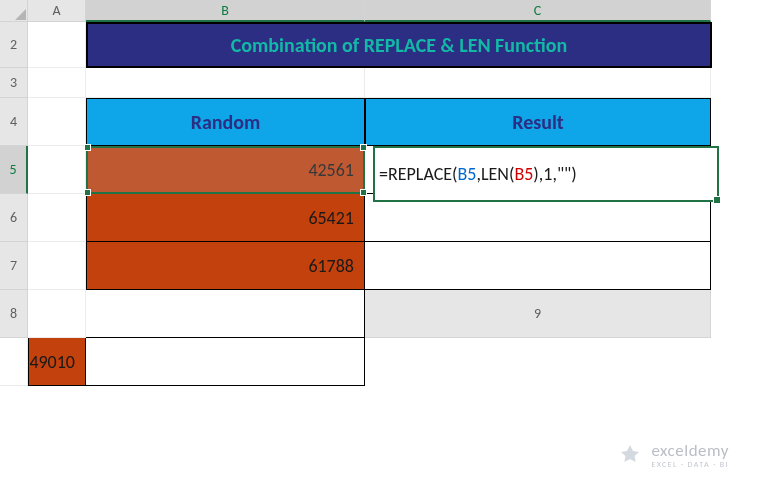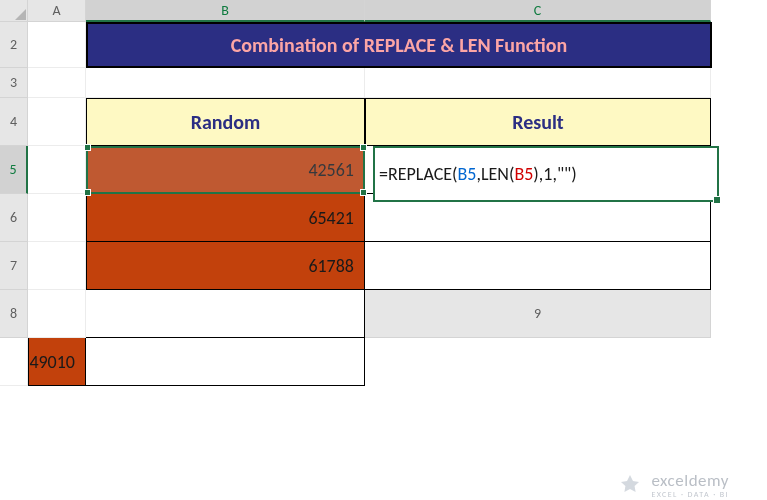--- a/index.html
+++ b/index.html
@@ -57,31 +57,31 @@
   .cell {
     border-right: 1px solid #ececec;
     border-bottom: 1px solid #ececec;
     background: #fff;
     position: relative;
   }
   .title-banner {
     grid-column: 3 / span 2;
     grid-row: 2;
     background: #2b2e83;
-    color: #fca5a5;
+    color: #14b8a6;
     font-weight: bold;
     font-size: 20px;
     display: flex;
     align-items: center;
     justify-content: center;
     border: 2px solid #000;
     margin: 0 -1px 0 0;
   }
   .thead {
-    background: #fef9c3;
+    background: #0ea5e9;
     color: #2b2e83;
     font-weight: bold;
     font-size: 20px;
     display: flex;
     align-items: center;
     justify-content: center;
     border: 1.5px solid #000;
   }
   .dcell {
     background: #c2410c;
@@ -122,21 +122,21 @@
     font-family: Calibri, Arial, sans-serif;
   }
   .formula-box .hl-b5a { color: #0066d1; }
   .formula-box .hl-b5b { color: #d10000; }
   .formula-box .fill {
     position: absolute; right: -4px; bottom: -4px;
     width: 8px; height: 8px; background: #217346; border: 1px solid #fff;
   }
   .watermark {
     position: absolute;
-    right: 38px; bottom: 2px;
+    right: 38px; bottom: 32px;
     display: flex; align-items: center; gap: 8px;
     opacity: 0.6;
     color: #9aa2ae;
     font-size: 11px;
   }
   .watermark .logo {
     width: 26px; height: 26px;
     display: flex; align-items: center; justify-content: center;
   }
   .watermark .txt { display:flex; flex-direction:column; line-height:1.05; }

